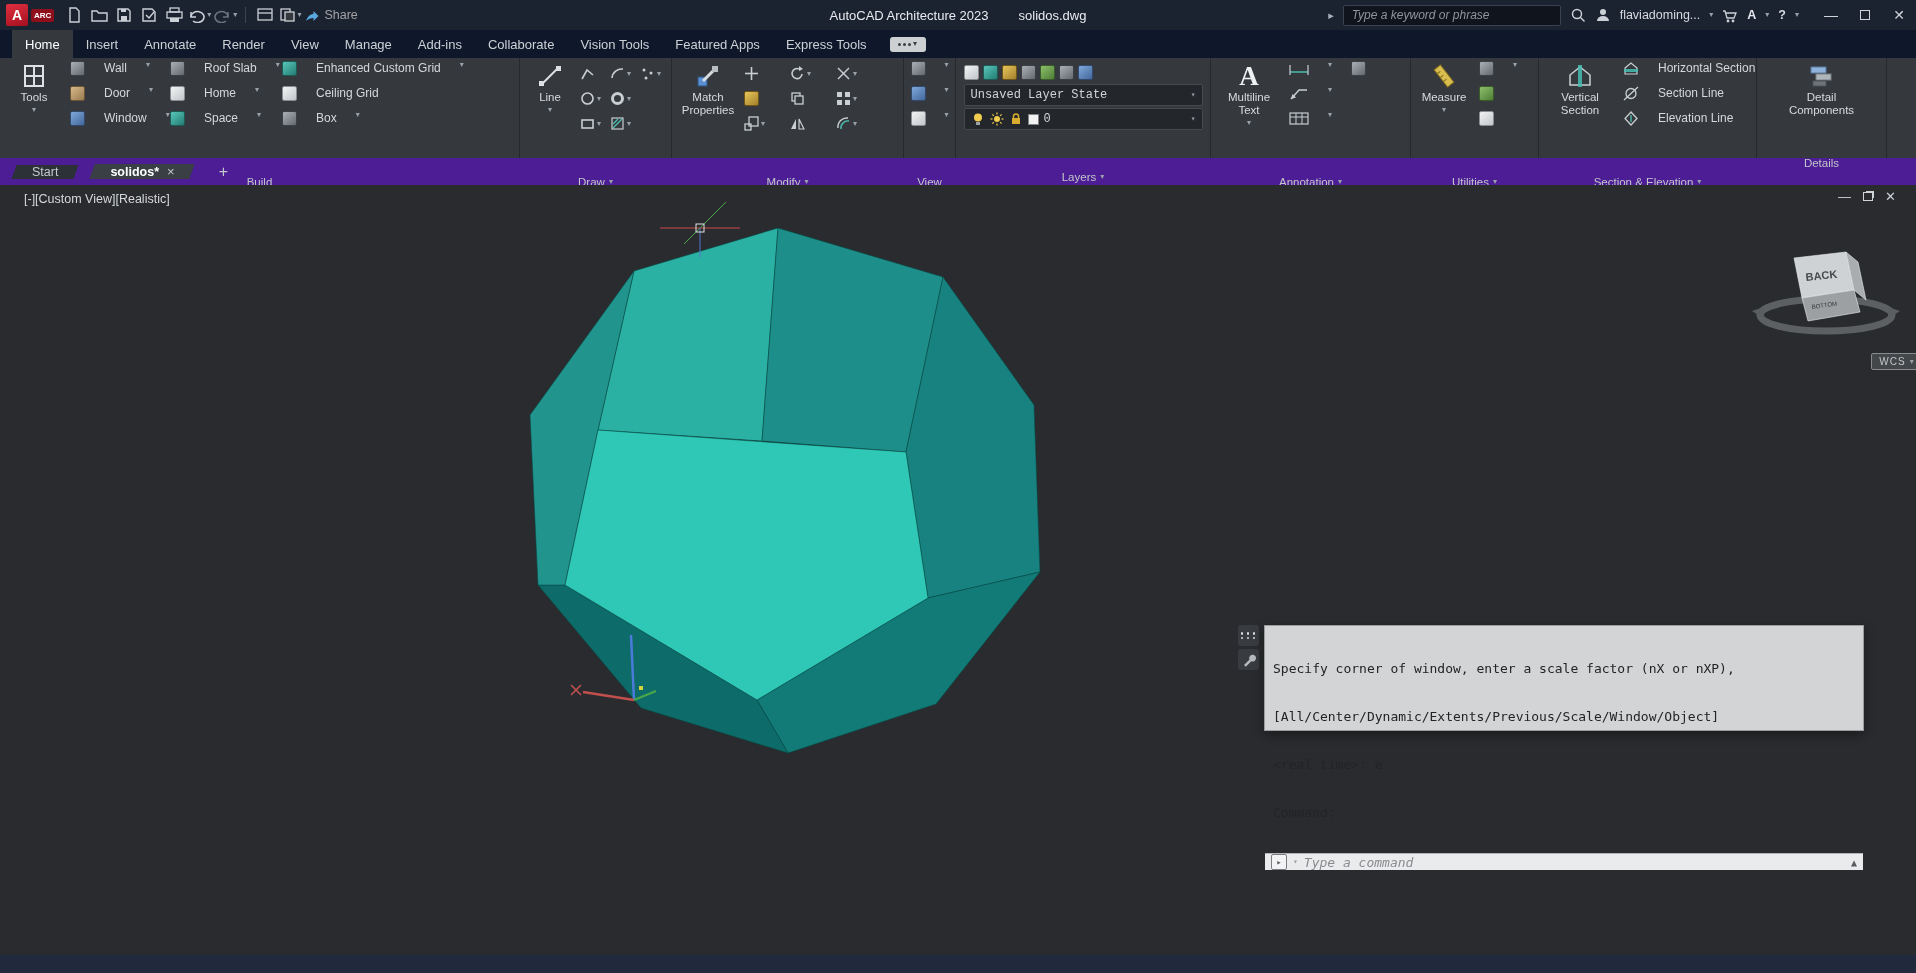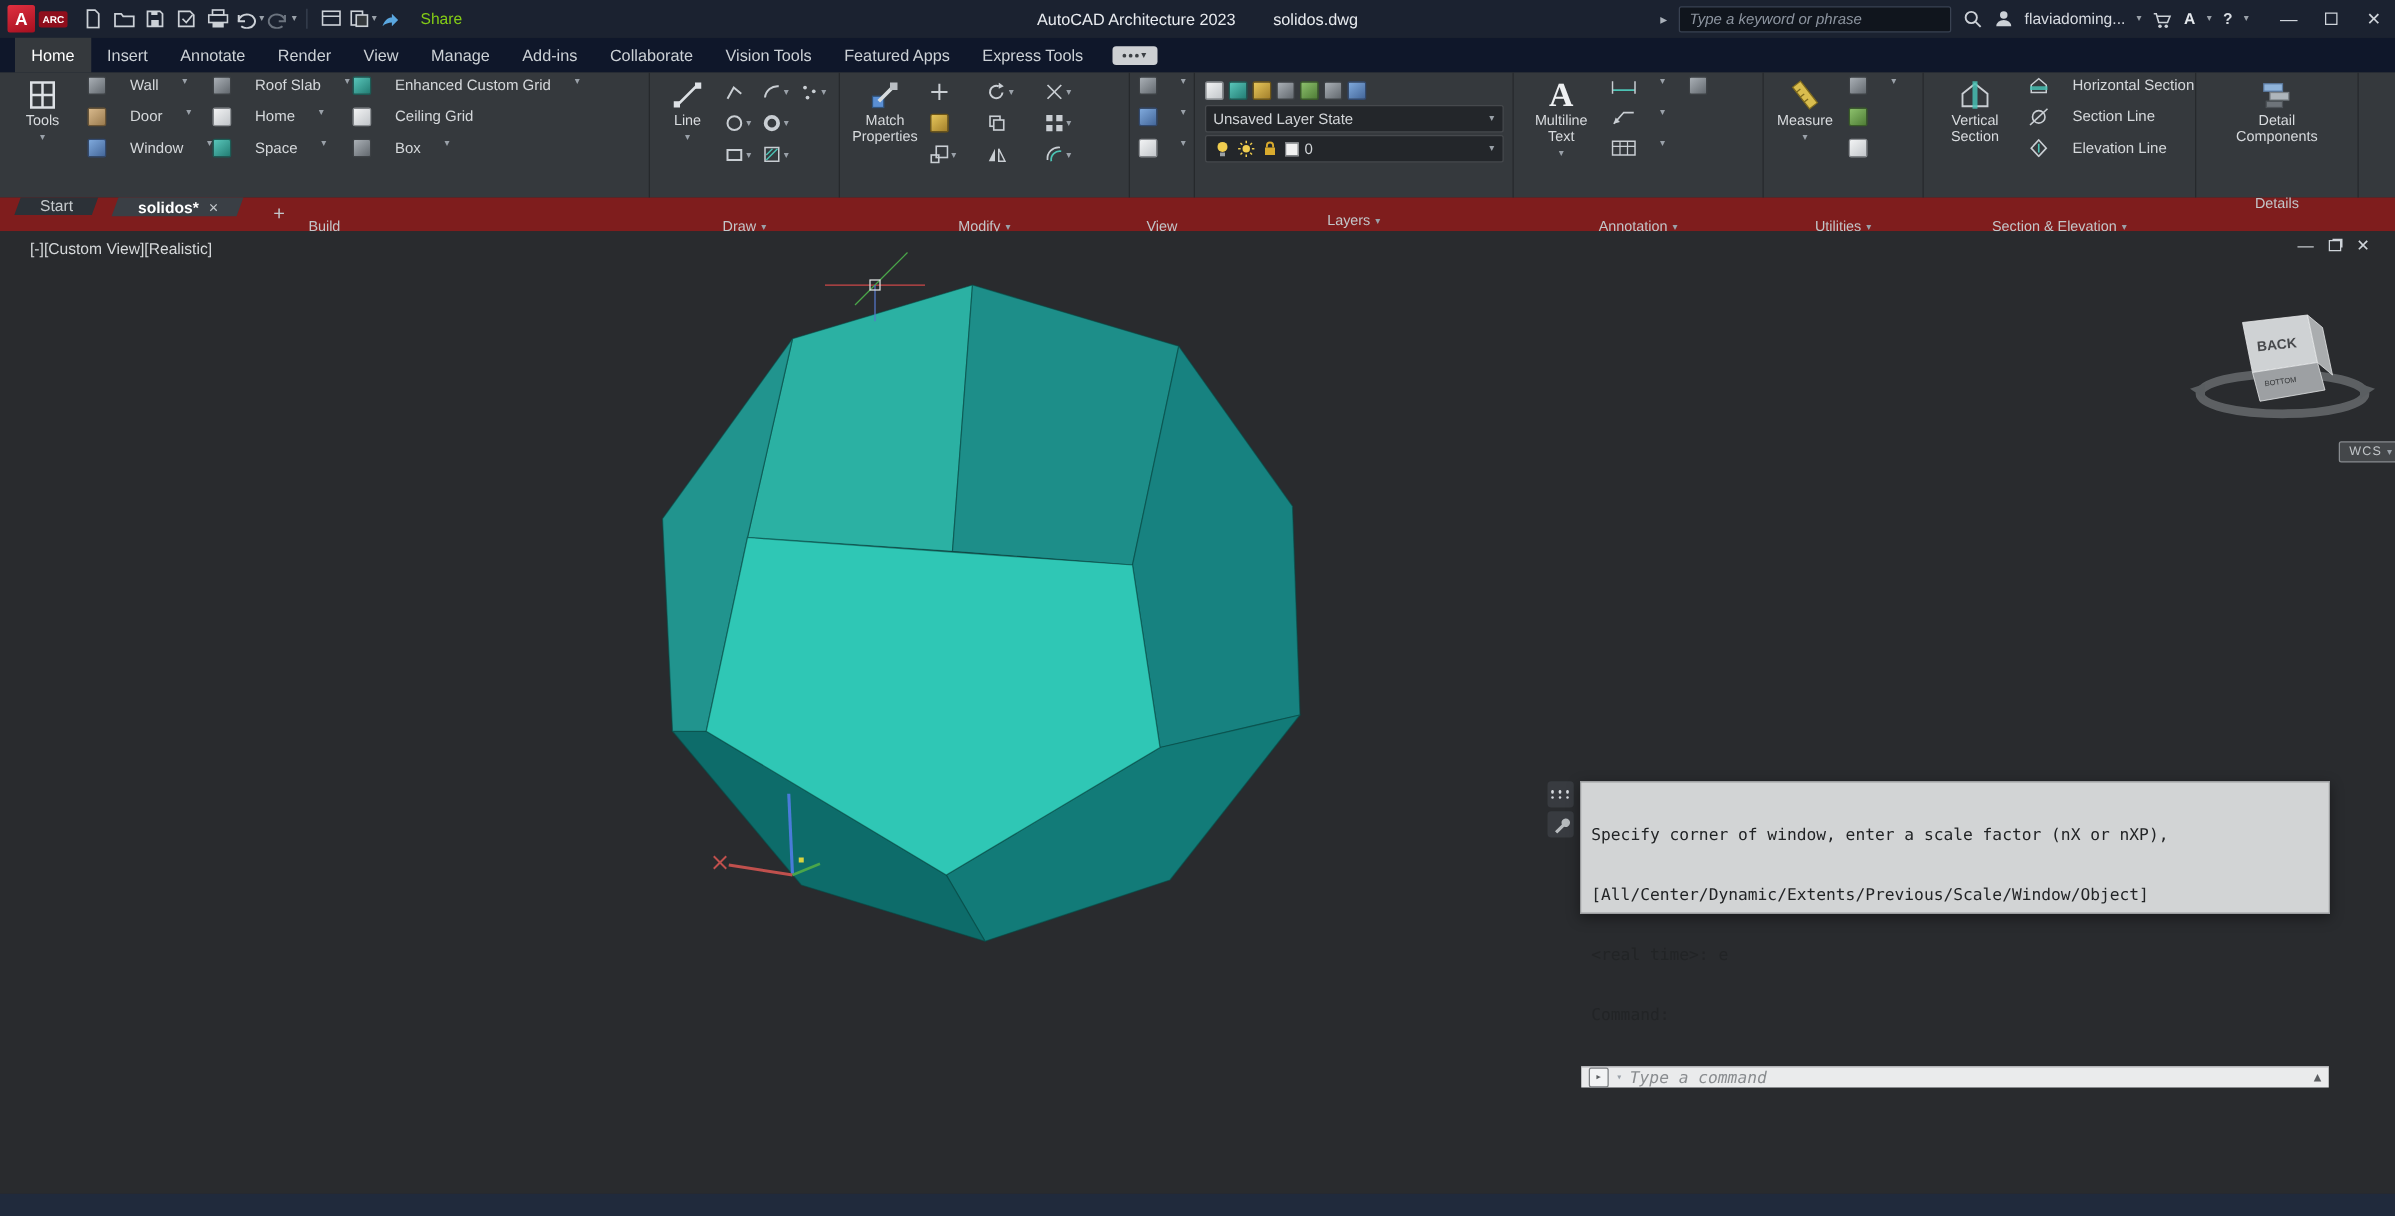--- a/index.html
+++ b/index.html
@@ -12,21 +12,21 @@
               padding:0 0 0 6px; gap:3px; color:#d7dbe1; font-size:12.5px; position:relative; }
   .logo { width:22px; height:22px; background:linear-gradient(160deg,#e03040,#a50f1f);
           color:#fff; font-weight:bold; display:flex; align-items:center; justify-content:center;
           font-size:14px; border-radius:2px; }
   .arcbadge { background:#8f0e1c; color:#fff; font-size:8px; font-weight:bold;
               padding:2px 3px; border-radius:2px; margin-right:6px; }
   .qbtn { height:24px; min-width:22px; display:flex; align-items:center; justify-content:center;
           gap:2px; border-radius:2px; }
   .car { font-size:8px; color:#9aa1a9; line-height:1; }
   .qsep { width:1px; height:16px; background:#3a4352; margin:0 5px; }
-  .share-label { color:#84cc16; margin-left:14px; }
+  .share-label { color:#a3a3a3; margin-left:2px; }
   .tcenter { position:absolute; left:50%; transform:translateX(-50%); display:flex; gap:30px;
              font-size:13px; color:#e8ebef; white-space:nowrap; }
   .tright { margin-left:auto; display:flex; align-items:center; gap:9px; height:100%; }
   .tsearch { width:218px; height:21px; background:#10151d; border:1px solid #394252;
              border-radius:2px; color:#c8cdd3; font-style:italic; font-size:12px; padding:0 8px;
              font-family:"Liberation Sans", sans-serif; }
   .tsearch::placeholder { color:#8d95a0; font-style:italic; }
   .winbtns { display:flex; height:100%; margin-left:6px; }
   .winbtn { width:34px; height:100%; display:flex; align-items:center; justify-content:center;
             color:#cfd4da; font-size:14px; }
@@ -63,31 +63,31 @@
   .mi-blue  { background:linear-gradient(140deg,#7fa9dc,#44679a); border:1px solid #32496e; }
   .mi-tan   { background:linear-gradient(140deg,#d8b98c,#9a7b4f); border:1px solid #6b5535; }
   .mi-green { background:linear-gradient(140deg,#8cc06c,#4f7d36); border:1px solid #3a5c28; }
   .mi-white { background:linear-gradient(140deg,#f2f3f4,#c2c6ca); border:1px solid #8a8e92; }
   .dgrid { display:grid; grid-template-columns:repeat(3,30px); grid-template-rows:repeat(3,25px);
            align-items:center; }
   .dcell { display:flex; align-items:center; gap:2px; padding-left:3px; }
   .mgrid { display:grid; grid-template-columns:repeat(3,46px); grid-template-rows:repeat(3,25px);
            align-items:center; }
   .vcol,.ucol,.acol,.scol { display:flex; flex-direction:column; justify-content:flex-start; }
-  .lcol { display:flex; flex-direction:column; padding:1px 4px; gap:2px; width:247px; }
+  .lcol { display:flex; flex-direction:column; padding:1px 4px; gap:2px; width:247px;font-family:Liberation Mono, monospace; }
   .lrow1 { display:flex; gap:4px; align-items:center; height:20px; }
   .dd { height:22px; background:#23262a; border:1px solid #46494d; border-radius:2px;
         display:flex; align-items:center; padding:0 6px; gap:5px; font-size:12px; color:#d2d5d8; }
   .dd .car { margin-left:auto; }
   .swatch { width:11px; height:11px; background:#f2f2f2; border:1px solid #808487; flex:none; }
   .bigA { font-size:27px; font-weight:bold; color:#eef0f2; line-height:26px;
           font-family:"Liberation Serif", serif; }
 
   
-  .filetabs { height:27px; background:#7f1d1d; display:flex; align-items:flex-start; padding-left:14px; }
+  .filetabs { height:27px; background:#4c1d95; display:flex; align-items:center; padding-left:14px; }
   .ftab { position:relative; margin-right:16px; padding:0 18px; display:flex; align-items:center;
           gap:8px; font-size:12.5px; color:#c6cacd; }
   .ftab::before { content:""; position:absolute; inset:0; background:#2c3137; transform:skewX(-20deg); }
   .ftab > * { position:relative; }
   .ftab.active::before { background:#3a3f45; }
   .ftab.active { color:#ffffff; font-weight:bold; }
   .ftab .closex { font-weight:normal; color:#c3c7cb; font-size:13px; }
   .plusbtn { align-self:center; margin-left:2px; color:#c3c7cb; font-size:16px; padding:0 8px; }
 
   

